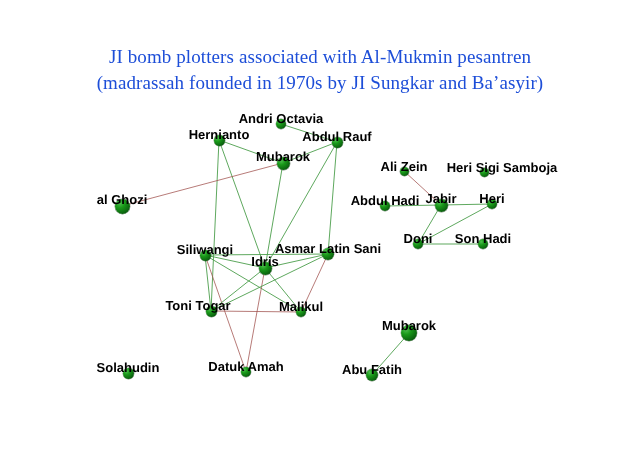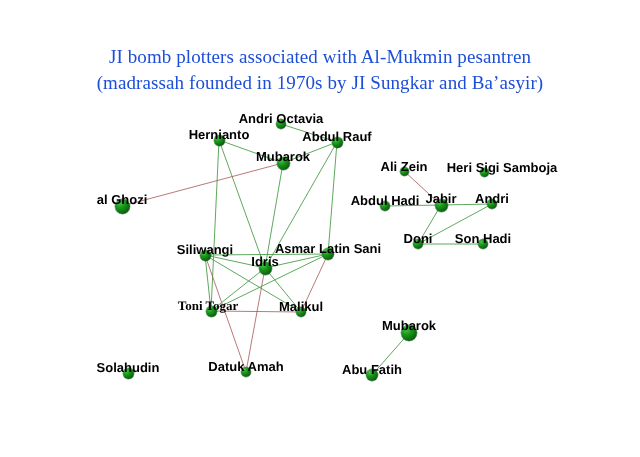--- a/index.html
+++ b/index.html
@@ -111,37 +111,37 @@
       <div class="node-label" style="left: 337px; top: 129px;">Abdul Rauf</div>
       <div class="gnode" style="left: 276.5px; top: 156.5px; width: 13px; height: 13px;"></div>
       <div class="node-label" style="left: 283px; top: 149px;">Mubarok</div>
       <div class="gnode" style="left: 199.5px; top: 249.5px; width: 11px; height: 11px;"></div>
       <div class="node-label" style="left: 205px; top: 242px;">Siliwangi</div>
       <div class="gnode" style="left: 258.5px; top: 261.5px; width: 13px; height: 13px;"></div>
       <div class="node-label" style="left: 265px; top: 254px;">Idris</div>
       <div class="gnode" style="left: 322px; top: 248px; width: 12px; height: 12px;"></div>
       <div class="node-label" style="left: 328px; top: 241px;">Asmar Latin Sani</div>
       <div class="gnode" style="left: 205.5px; top: 305.5px; width: 11px; height: 11px;"></div>
-      <div class="node-label" style="left: 208px; top: 298px; font-family: Liberation Serif, serif;">Toni Togar</div>
+      <div class="node-label" style="left: 198px; top: 298px;">Toni Togar</div>
       <div class="gnode" style="left: 296px; top: 307px; width: 10px; height: 10px;"></div>
       <div class="node-label" style="left: 301px; top: 299px;">Malikul</div>
       <div class="gnode" style="left: 241px; top: 367px; width: 10px; height: 10px;"></div>
       <div class="node-label" style="left: 246px; top: 359px;">Datuk Amah</div>
       <div class="gnode" style="left: 122.5px; top: 367.5px; width: 11px; height: 11px;"></div>
       <div class="node-label" style="left: 128px; top: 360px;">Solahudin</div>
       <div class="gnode" style="left: 399.5px; top: 166.5px; width: 9px; height: 9px;"></div>
       <div class="node-label" style="left: 404px; top: 159px;">Ali Zein</div>
       <div class="gnode" style="left: 479.5px; top: 167.5px; width: 9px; height: 9px;"></div>
       <div class="node-label" style="left: 484px; top: 160px; padding-left: 36px;">Heri Sigi Samboja</div>
       <div class="gnode" style="left: 380px; top: 201px; width: 10px; height: 10px;"></div>
       <div class="node-label" style="left: 385px; top: 193px;">Abdul Hadi</div>
       <div class="gnode" style="left: 434.5px; top: 198.5px; width: 13px; height: 13px;"></div>
       <div class="node-label" style="left: 441px; top: 191px;">Jabir</div>
       <div class="gnode" style="left: 487px; top: 199px; width: 10px; height: 10px;"></div>
-      <div class="node-label" style="left: 492px; top: 191px;">Andri</div>
+      <div class="node-label" style="left: 492px; top: 191px;">Heri</div>
       <div class="gnode" style="left: 413px; top: 239px; width: 10px; height: 10px;"></div>
       <div class="node-label" style="left: 418px; top: 231px;">Doni</div>
       <div class="gnode" style="left: 478px; top: 239px; width: 10px; height: 10px;"></div>
       <div class="node-label" style="left: 483px; top: 231px;">Son Hadi</div>
       <div class="gnode" style="left: 401px; top: 325px; width: 16px; height: 16px;"></div>
       <div class="node-label" style="left: 409px; top: 318px;">Mubarok</div>
       <div class="gnode" style="left: 366px; top: 369px; width: 12px; height: 12px;"></div>
       <div class="node-label" style="left: 372px; top: 362px;">Abu Fatih</div>
     </div>
 

